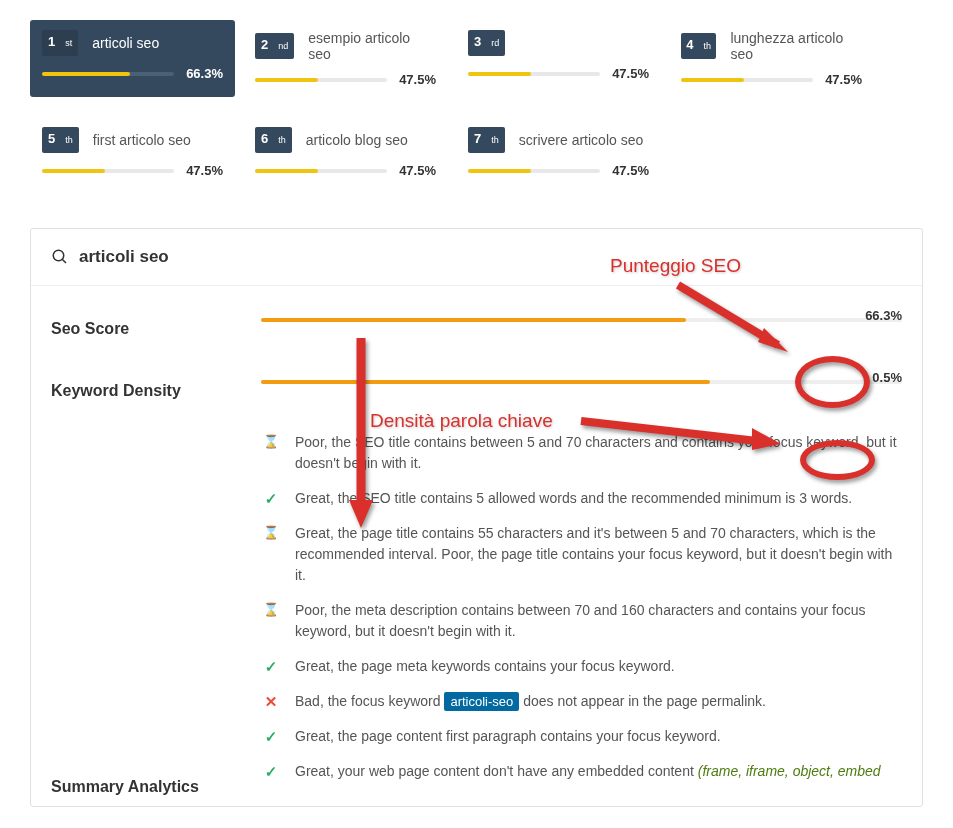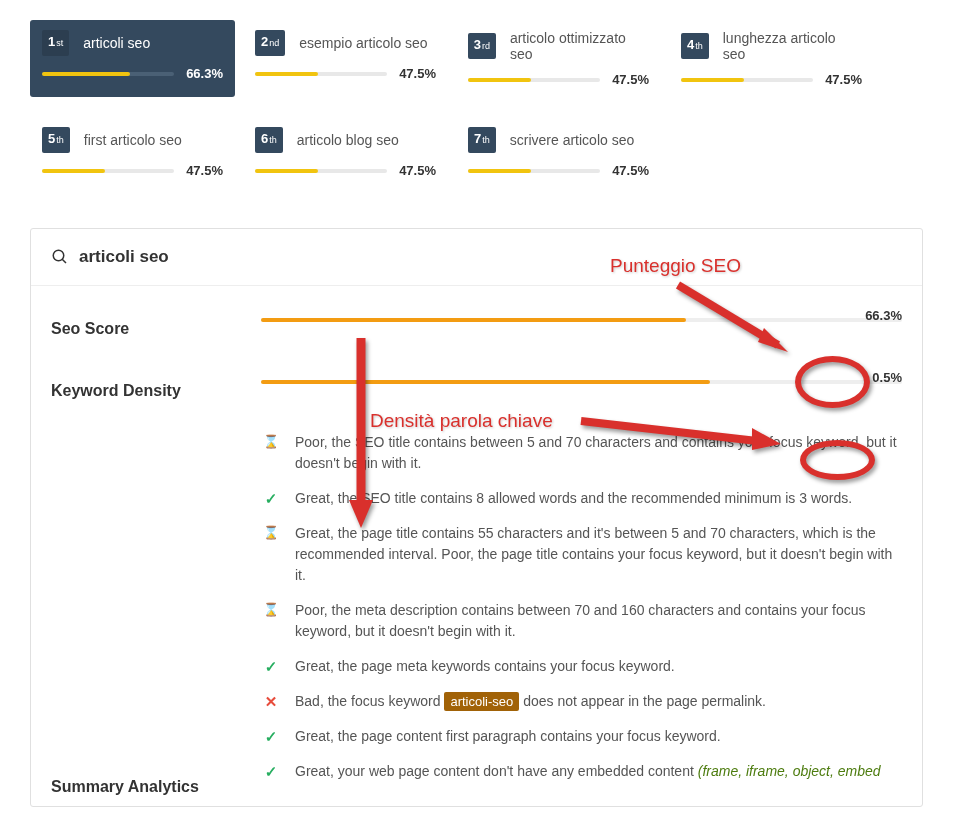--- a/index.html
+++ b/index.html
@@ -3,21 +3,21 @@
   <meta charset="utf-8">
   <style>
     * { box-sizing: border-box; margin: 0; padding: 0; }
     body { font-family: Arial, Helvetica, sans-serif; background: #fff; width: 953px; color: #333; }
     .page { padding: 20px 30px; }
     .keywords-grid { display: flex; flex-wrap: wrap; gap: 20px 8px; margin-bottom: 40px; }
     .keyword-card { width: 205px; padding: 10px 12px; border-radius: 3px; }
     .keyword-card.active { background: #34495e; color: #fff; }
     .keyword-header { display: flex; align-items: center; margin-bottom: 10px; }
     .rank-badge { display: inline-flex; align-items: baseline; justify-content: center; min-width: 26px; height: 26px; padding: 4px 6px; border-radius: 2px; background: #34495e; color: #fff; font-weight: bold; font-size: 13px; margin-right: 14px; }
-    .rank-badge .ord { font-size: 9px; font-weight: normal; margin-left: 1px; }
+    .rank-badge .ord { font-size: 9px; font-weight: normal; margin-left: 10px; }
     .keyword-card.active .rank-badge { background: #2c3e50; }
     .keyword-label { font-size: 14px; color: #555; }
     .keyword-card.active .keyword-label { color: #fff; }
     .progress-row { display: flex; align-items: center; }
     .progress-track { flex: 1; height: 4px; background: #e8e8e8; border-radius: 2px; position: relative; }
     .keyword-card.active .progress-track { background: #4a6075; }
     .progress-fill { height: 100%; background: #f1c40f; border-radius: 2px; }
     .progress-value { font-size: 13px; font-weight: bold; margin-left: 12px; white-space: nowrap; }
 
     .analysis-panel { border: 1px solid #e0e0e0; border-radius: 3px; margin-top: 30px; }
@@ -31,21 +31,21 @@
     .metric-fill { height: 100%; background: #f39c12; border-radius: 2px; }
     .metric-value { position: absolute; right: 0; top: -6px; font-size: 13px; font-weight: bold; }
     .summary-row { display: flex; padding: 22px 20px 10px 20px; align-items: flex-end; }
     .summary-list { flex: 1; }
     .summary-item { display: flex; align-items: flex-start; margin-bottom: 14px; }
     .summary-icon { width: 20px; flex-shrink: 0; margin-right: 14px; margin-top: 2px; text-align: center; font-size: 15px; }
     .icon-warn { color: #e67e22; font-size: 13px; }
     .icon-ok { color: #27ae60; font-weight: bold; }
     .icon-bad { color: #e74c3c; font-weight: bold; }
     .summary-text { font-size: 14px; line-height: 1.5; color: #555; }
-    .badge-red { background: #a16207; color: #fff; padding: 2px 6px; border-radius: 2px; font-size: 13px; }
+    .badge-red { background: #0369a1; color: #fff; padding: 2px 6px; border-radius: 2px; font-size: 13px; }
     .italic-note { font-style: italic; color: #4d7c0f; }
 
     
     .annotation { position: absolute; pointer-events: none; }
     .circle-red { position: absolute; border: 6px solid #d9302c; border-radius: 50%; filter: drop-shadow(2px 3px 2px rgba(0,0,0,0.4)); }
     .label-red { position: absolute; color: #d9302c; font-size: 19px; font-family: Arial, sans-serif; filter: drop-shadow(1px 1px 1px rgba(0,0,0,0.2)); white-space: nowrap; }
     .arrow-red { position: absolute; filter: drop-shadow(2px 3px 2px rgba(0,0,0,0.4)); }
     .wrap { position: relative; }
   </style>
 </head>
@@ -74,21 +74,20 @@
           <div class="progress-row">
             <div class="progress-track">
               <div class="progress-fill" style="width:47.5%"></div>
             </div>
             <span class="progress-value">47.5%</span>
           </div>
         </div>
         <div class="keyword-card">
           <div class="keyword-header">
             <span class="rank-badge">3<span class="ord">rd</span></span>
-            <span class="keyword-label">articolo ottimizzato seo</span>
           </div>
           <div class="progress-row">
             <div class="progress-track">
               <div class="progress-fill" style="width:47.5%"></div>
             </div>
             <span class="progress-value">47.5%</span>
           </div>
         </div>
         <div class="keyword-card">
           <div class="keyword-header">
@@ -171,21 +170,21 @@
 
     <div class="summary-row">
       <div class="metric-label-col">Summary Analytics</div>
       <div class="summary-list" id="summary-list">
             <div class="summary-item">
               <span class="summary-icon icon-warn">⌛</span>
               <span class="summary-text">Poor, the SEO title contains between 5 and 70 characters and contains your focus keyword, but it doesn't begin with it.</span>
             </div>
             <div class="summary-item">
               <span class="summary-icon icon-ok">✓</span>
-              <span class="summary-text">Great, the SEO title contains 8 allowed words and the recommended minimum is 3 words.</span>
+              <span class="summary-text">Great, the SEO title contains 5 allowed words and the recommended minimum is 3 words.</span>
             </div>
             <div class="summary-item">
               <span class="summary-icon icon-warn">⌛</span>
               <span class="summary-text">Great, the page title contains 55 characters and it's between 5 and 70 characters, which is the recommended interval. Poor, the page title contains your focus keyword, but it doesn't begin with it.</span>
             </div>
             <div class="summary-item">
               <span class="summary-icon icon-warn">⌛</span>
               <span class="summary-text">Poor, the meta description contains between 70 and 160 characters and contains your focus keyword, but it doesn't begin with it.</span>
             </div>
             <div class="summary-item">

